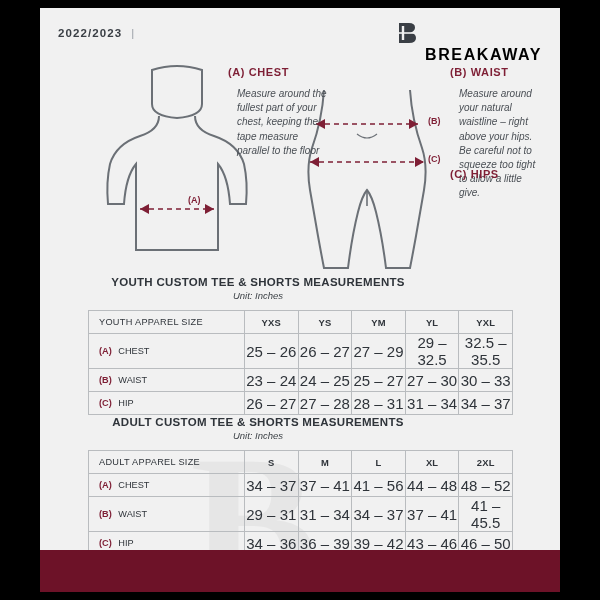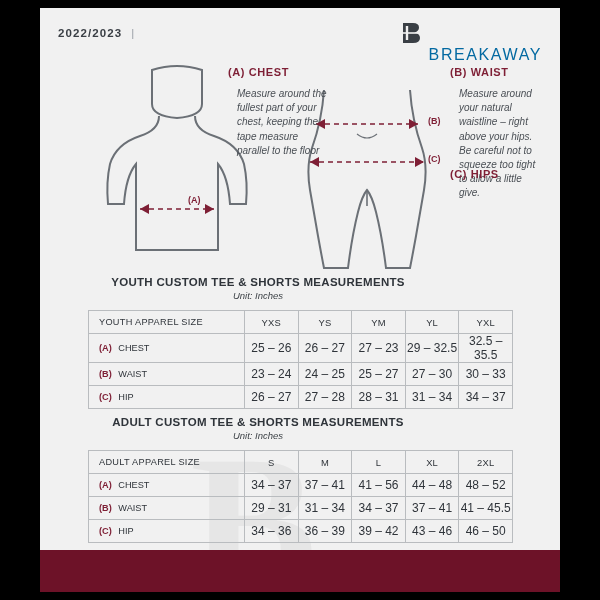--- a/index.html
+++ b/index.html
@@ -71,23 +71,23 @@
     display: flex;
     align-items: center;
   }
   .brand-mark {
     width: 22px;
     height: 24px;
     margin-right: 7px;
   }
   .brand-name {
     font-size: 16px;
-    font-weight: normal;
+    font-weight: bold;
     letter-spacing: 1.6px;
-    color: #0369a1;
+    color: #000000;
     margin-top: 44px;
   }
   
   .diagram {
     position: absolute;
     left: 0;
     top: 48px;
     width: 520px;
     height: 222px;
   }
@@ -143,33 +143,33 @@
     table-layout: fixed;
     background: transparent;
   }
   .tbl-wrap {
     position: absolute;
     left: 48px;
   }
   th, td {
     border: 1px solid #b9bcbf;
     height: 22px;
-    font-size: 12px;
+    font-size: 15px;
     color: #2f343a;
     text-align: center;
     padding: 0;
   }
   th.rowhead, td.rowhead {
     text-align: left;
     padding-left: 10px;
     font-size: 9.2px;
     width: 145px;
   }
   th {
-    font-weight: normal;
+    font-weight: bold;
     font-size: 9.4px;
     letter-spacing: 0.2px;
   }
   th.rowhead {
     font-weight: normal;
     letter-spacing: 0.3px;
   }
   .lbl {
     color: #7e1f35;
     font-weight: bold;
@@ -287,21 +287,21 @@
           </tr>
         </thead>
         <tbody>
           <tr>
             <td class="rowhead">
               <span class="lbl" style="margin-right: 4px;">(A)</span>
               <span class="rowlabel-text">CHEST</span>
             </td>
             <td>25 – 26</td>
             <td>26 – 27</td>
-            <td>27 – 23</td>
+            <td>27 – 29</td>
             <td>29 – 32.5</td>
             <td>32.5 – 35.5</td>
           </tr>
           <tr>
             <td class="rowhead">
               <span class="lbl" style="margin-right: 4px;">(B)</span>
               <span class="rowlabel-text">WAIST</span>
             </td>
             <td>23 – 24</td>
             <td>24 – 25</td>

